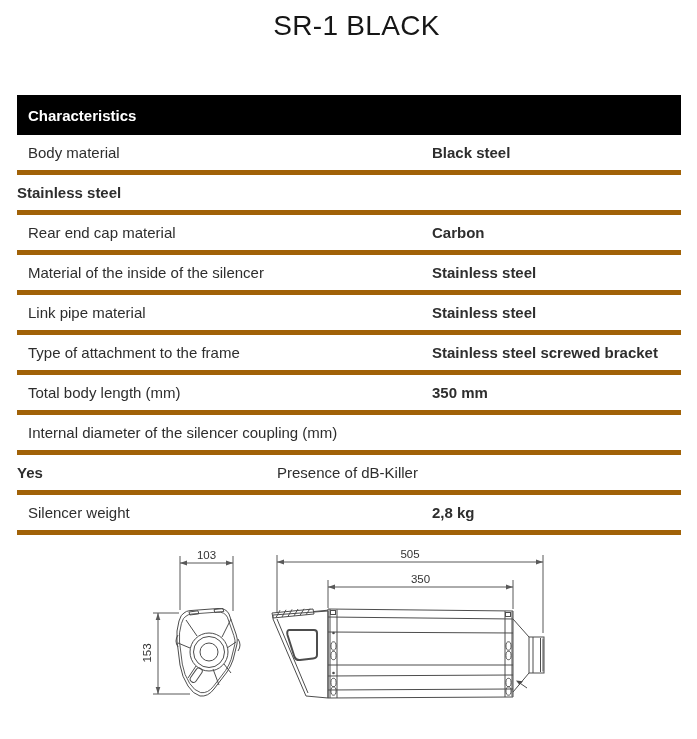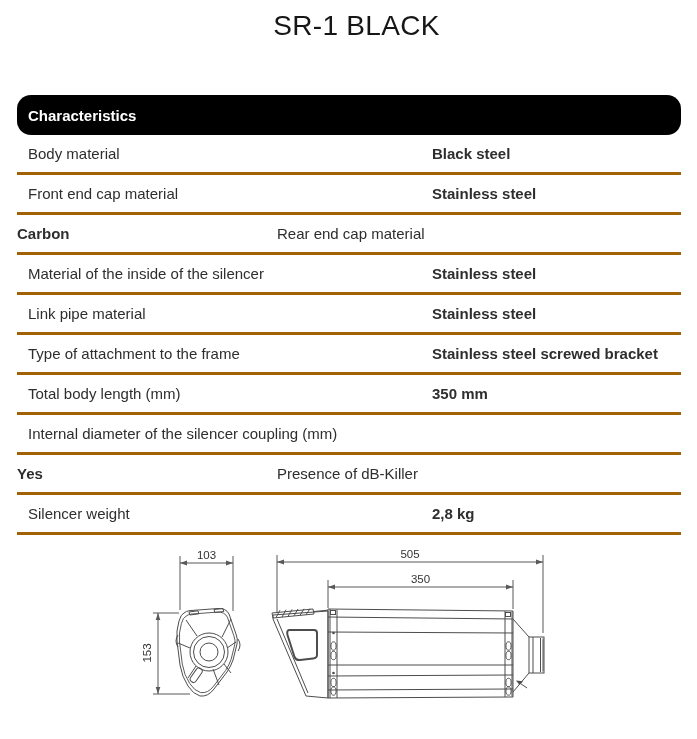--- a/index.html
+++ b/index.html
@@ -25,28 +25,27 @@
   .table-header {
     box-sizing: border-box;
     height: 40px;
     background: #000000;
     color: #ffffff;
     display: flex;
     align-items: center;
     padding-left: 11px;
     font-size: 15px;
     font-weight: 700;
-    border-radius: 14px;
   }
   .spec-row {
     box-sizing: border-box;
     height: 40px;
     display: flex;
     align-items: center;
-    border-bottom: 3px solid #a16207;
+    border-bottom: 5px solid #a16207;
     font-size: 15px;
     color: #2e2e2e;
   }
   .cell.label {
     box-sizing: border-box;
     width: 415px;
     padding-left: 11px;
     white-space: nowrap;
   }
   .cell.value {
@@ -74,26 +73,25 @@
   <div class="spec-table">
     <div class="table-header">
       <span>Characteristics</span>
     </div>
 
     <div class="spec-row">
       <div class="cell label">Body material</div>
       <div class="cell value">Black steel</div>
     </div>
     <div class="spec-row">
-      <div class="cell label">Front end cap material</div>
       <div class="cell value">Stainless steel</div>
     </div>
     <div class="spec-row">
+      <div class="cell label">Rear end cap material</div>
       <div class="cell value">Carbon</div>
-      <div class="cell label">Rear end cap material</div>
     </div>
     <div class="spec-row">
       <div class="cell label">Material of the inside of the silencer</div>
       <div class="cell value">Stainless steel</div>
     </div>
     <div class="spec-row">
       <div class="cell label">Link pipe material</div>
       <div class="cell value">Stainless steel</div>
     </div>
     <div class="spec-row">

